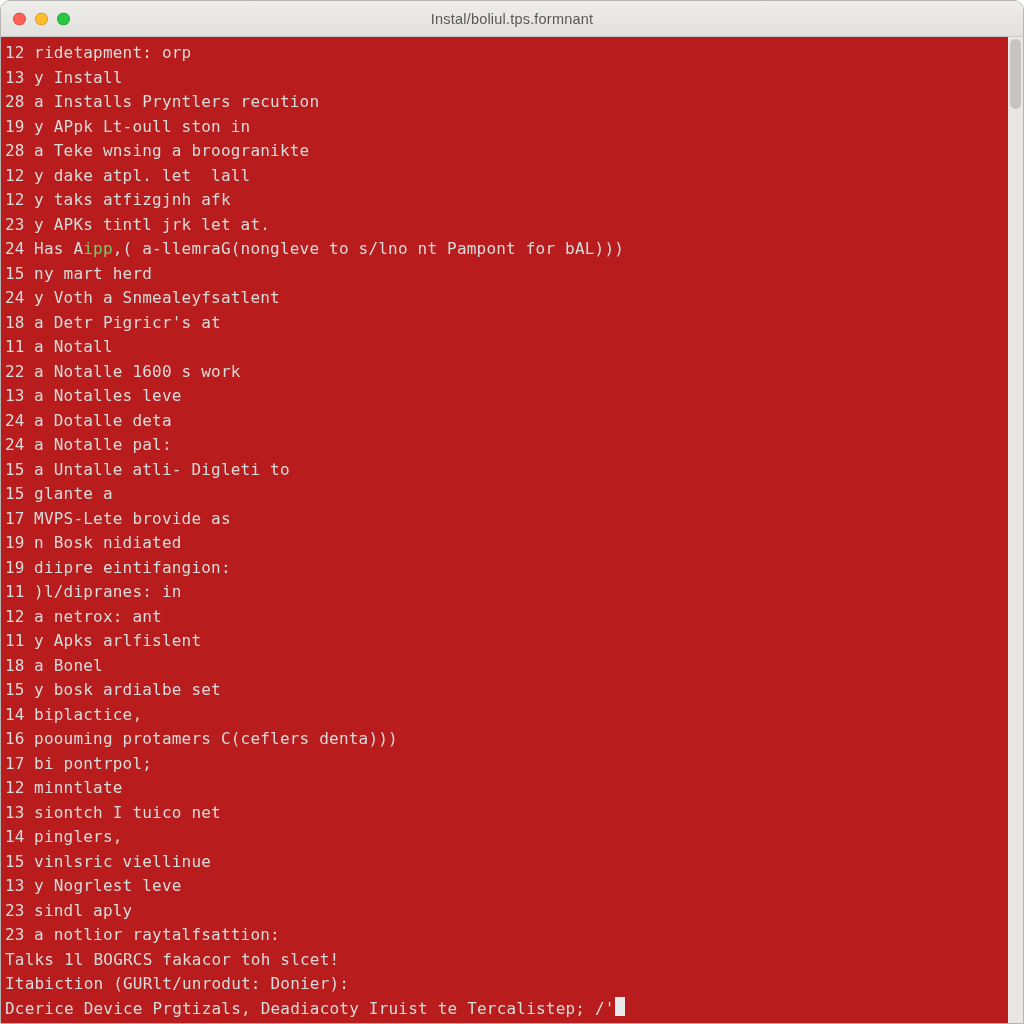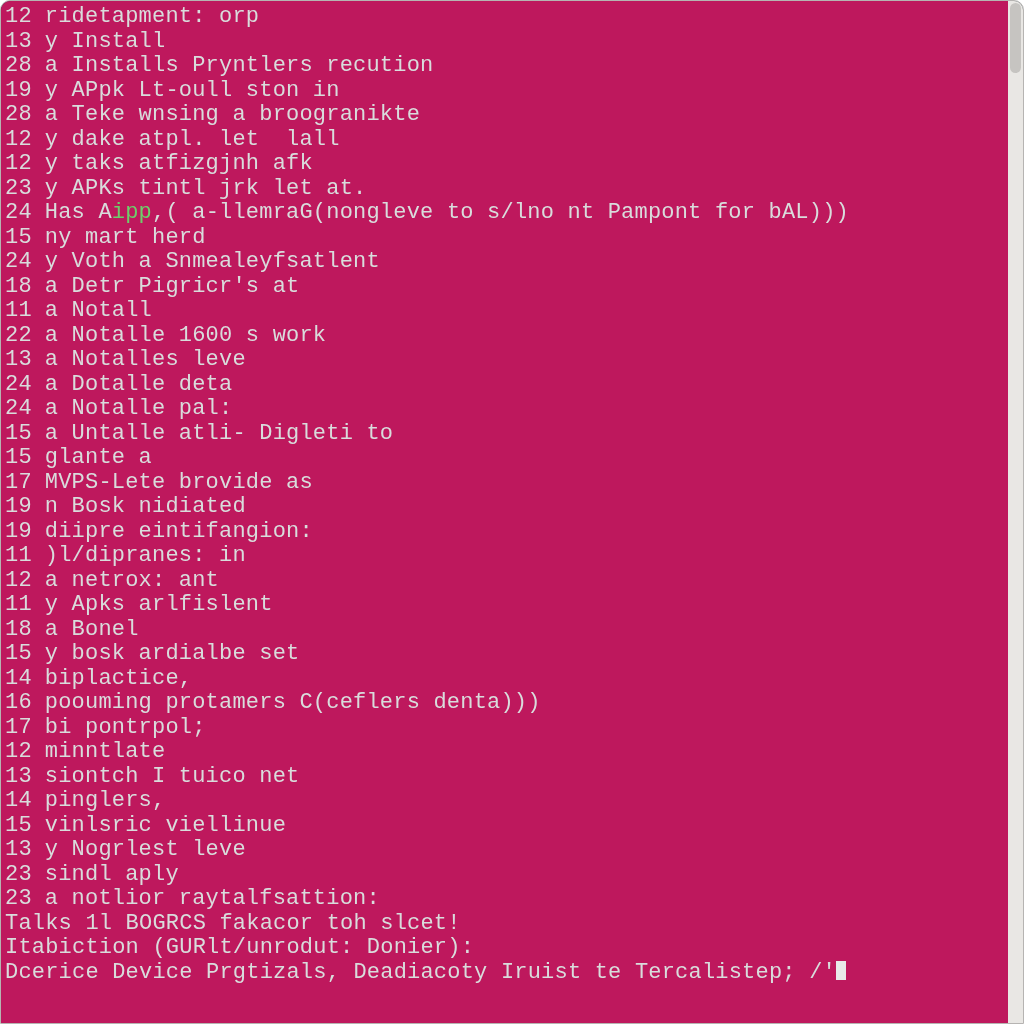--- a/index.html
+++ b/index.html
@@ -35,29 +35,28 @@
     color: #5a5856;
     letter-spacing: 0.2px;
   }
   .term-wrap {
     flex: 1 1 auto;
     display: flex;
     background: #1e2a30;
   }
   .term {
     flex: 1 1 auto;
-    background: #be185d;
+    background: #b91c1c;
     color: #d9dcdc;
-    font-size: 22px;
+    font-size: 16px;
     line-height: 24.5px;
     padding: 4px 0 0 4px;
     white-space: pre;
     overflow: hidden;
     letter-spacing: 0.2px;
-    font-family: Liberation Mono, monospace;
   }
   .scrollbar {
     width: 15px;
     background: #e9e7e4;
     position: relative;
     flex: 0 0 auto;
   }
   .scrollbar .thumb {
     position: absolute;
     left: 2px; right: 2px;
@@ -73,20 +72,28 @@
     background: #e9e9e9;
     vertical-align: -2px;
   }
   .line { display: block; }
   .num { display: inline-block; width: 2ch; text-align: right; }
 </style>
 </head>
 <body>
 
 <div class="window">
+  <div class="titlebar">
+    <div class="traffic-lights">
+      <div class="tl red"></div>
+      <div class="tl yellow"></div>
+      <div class="tl green"></div>
+    </div>
+    <div class="title">Instal/boliul.tps.formnant</div>
+  </div>
 
   <div class="term-wrap">
     <div class="term" id="term"><span class="line"><span class="num ln">12</span> <span class="ln">ridetapment: orp</span></span><span class="line"><span class="num ln">13</span> <span class="ln">y Install</span></span><span class="line"><span class="num ln">28</span> <span class="ln">a Installs Pryntlers recution</span></span><span class="line"><span class="num ln">19</span> <span class="ln">y APpk Lt-oull ston in</span></span><span class="line"><span class="num ln">28</span> <span class="ln">a Teke wnsing a broogranikte</span></span><span class="line"><span class="num ln">12</span> <span class="ln">y dake atpl. let  lall</span></span><span class="line"><span class="num ln">12</span> <span class="ln">y taks atfizgjnh afk</span></span><span class="line"><span class="num ln">23</span> <span class="ln">y APKs tintl jrk let at.</span></span><span class="line"><span class="num ln">24</span> <span class="ln">Has A</span><span class="grn">ipp</span><span class="ln">,( a-llemraG(nongleve to s/lno nt Pampont for bAL)))</span></span><span class="line"><span class="num ln">15</span> <span class="ln">ny mart herd</span></span><span class="line"><span class="num ln">24</span> <span class="ln">y Voth a Snmealeyfsatlent</span></span><span class="line"><span class="num ln">18</span> <span class="ln">a Detr Pigricr's at</span></span><span class="line"><span class="num ln">11</span> <span class="ln">a Notall</span></span><span class="line"><span class="num ln">22</span> <span class="ln">a Notalle 1600 s work</span></span><span class="line"><span class="num ln">13</span> <span class="ln">a Notalles leve</span></span><span class="line"><span class="num ln">24</span> <span class="ln">a Dotalle deta</span></span><span class="line"><span class="num ln">24</span> <span class="ln">a Notalle pal:</span></span><span class="line"><span class="num ln">15</span> <span class="ln">a Untalle atli- Digleti to</span></span><span class="line"><span class="num ln">15</span> <span class="ln">glante a</span></span><span class="line"><span class="num ln">17</span> <span class="ln">MVPS-Lete brovide as</span></span><span class="line"><span class="num ln">19</span> <span class="ln">n Bosk nidiated</span></span><span class="line"><span class="num ln">19</span> <span class="ln">diipre eintifangion:</span></span><span class="line"><span class="num ln">11</span> <span class="ln">)l/dipranes: in</span></span><span class="line"><span class="num ln">12</span> <span class="ln">a netrox: ant</span></span><span class="line"><span class="num ln">11</span> <span class="ln">y Apks arlfislent</span></span><span class="line"><span class="num ln">18</span> <span class="ln">a Bonel</span></span><span class="line"><span class="num ln">15</span> <span class="ln">y bosk ardialbe set</span></span><span class="line"><span class="num ln">14</span> <span class="ln">biplactice,</span></span><span class="line"><span class="num ln">16</span> <span class="ln">poouming protamers C(ceflers denta)))</span></span><span class="line"><span class="num ln">17</span> <span class="ln">bi pontrpol;</span></span><span class="line"><span class="num ln">12</span> <span class="ln">minntlate</span></span><span class="line"><span class="num ln">13</span> <span class="ln">siontch I tuico net</span></span><span class="line"><span class="num ln">14</span> <span class="ln">pinglers,</span></span><span class="line"><span class="num ln">15</span> <span class="ln">vinlsric viellinue</span></span><span class="line"><span class="num ln">13</span> <span class="ln">y Nogrlest leve</span></span><span class="line"><span class="num ln">23</span> <span class="ln">sindl aply</span></span><span class="line"><span class="num ln">23</span> <span class="ln">a notlior raytalfsattion:</span></span><span class="line"><span class="ln">Talks 1l BOGRCS fakacor toh slcet!</span></span><span class="line"><span class="ln">Itabiction (GURlt/unrodut: Donier):</span></span><span class="line"><span class="ln">Dcerice Device Prgtizals, Deadiacoty Iruist te Tercalistep; /'</span><span class="cursor"></span><span class="ln"></span></span></div>
     <div class="scrollbar">
       <div class="thumb"></div>
     </div>
   </div>
 </div>
 
 </body></html>

